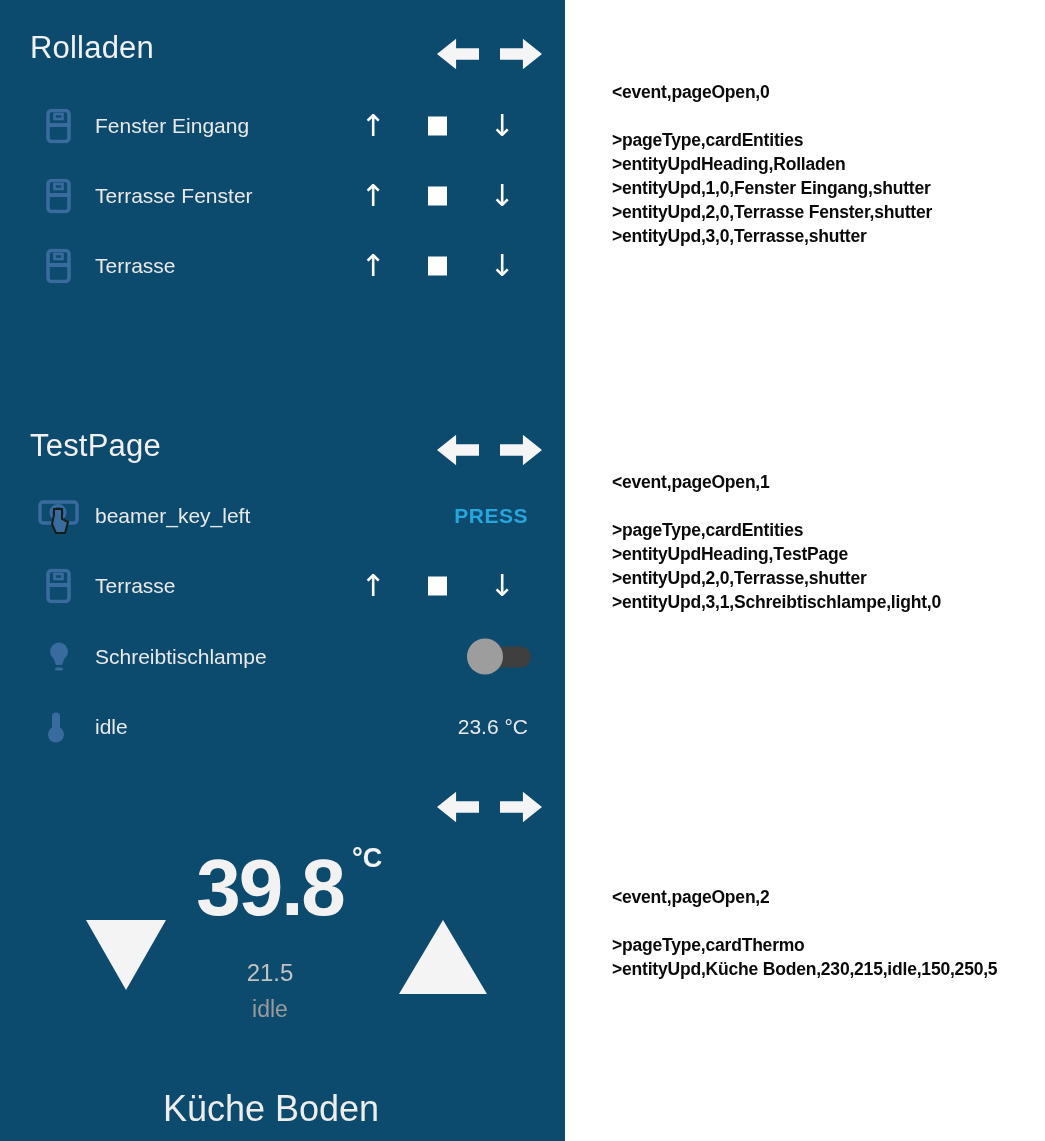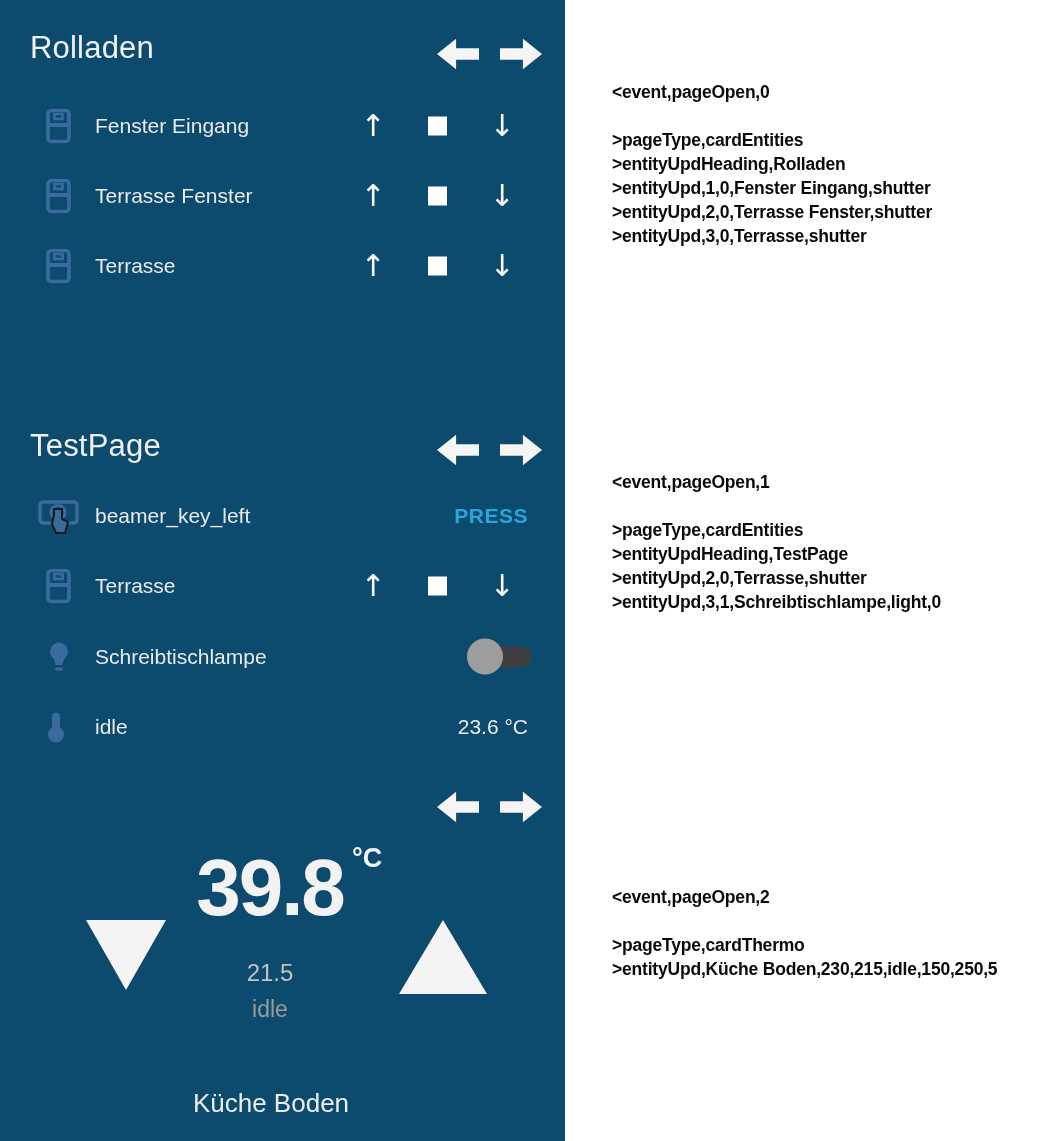--- a/index.html
+++ b/index.html
@@ -36,21 +36,21 @@
 
   
   .big-temp { position:absolute; left:180px; top:83px; width:180px; text-align:center;
               font-size:80px; line-height:80px; font-weight:700; color:#f2f2f2; letter-spacing:-2px; }
   .big-unit { position:absolute; left:352px; top:78px; font-size:27px; font-weight:700; color:#f2f2f2; }
   .tri { position:absolute; cursor:pointer; }
   .tri.down { left:86px; top:155px; }
   .tri.up { left:399px; top:155px; }
   .target { position:absolute; left:190px; top:194px; width:160px; text-align:center; font-size:24px; color:#c2c2c2; }
   .state  { position:absolute; left:190px; top:231px; width:160px; text-align:center; font-size:23px; color:#9b9b9b; }
-  .thermo-title { position:absolute; left:0; top:323px; width:542px; text-align:center; font-size:26px; color:#ededed; }
+  .thermo-title { position:absolute; left:0; top:323px; width:542px; text-align:center; font-size:36px; color:#ededed; }
 
   
   .log-block { position:absolute; left:612px; width:433px; }
   .log-line { font-size:17.5px; font-weight:700; color:#0a0a0a; line-height:24px; min-height:24px;
               letter-spacing:-0.2px; white-space:nowrap; }
 </style>
 </head>
 <body>
 
 <div class="screen">

